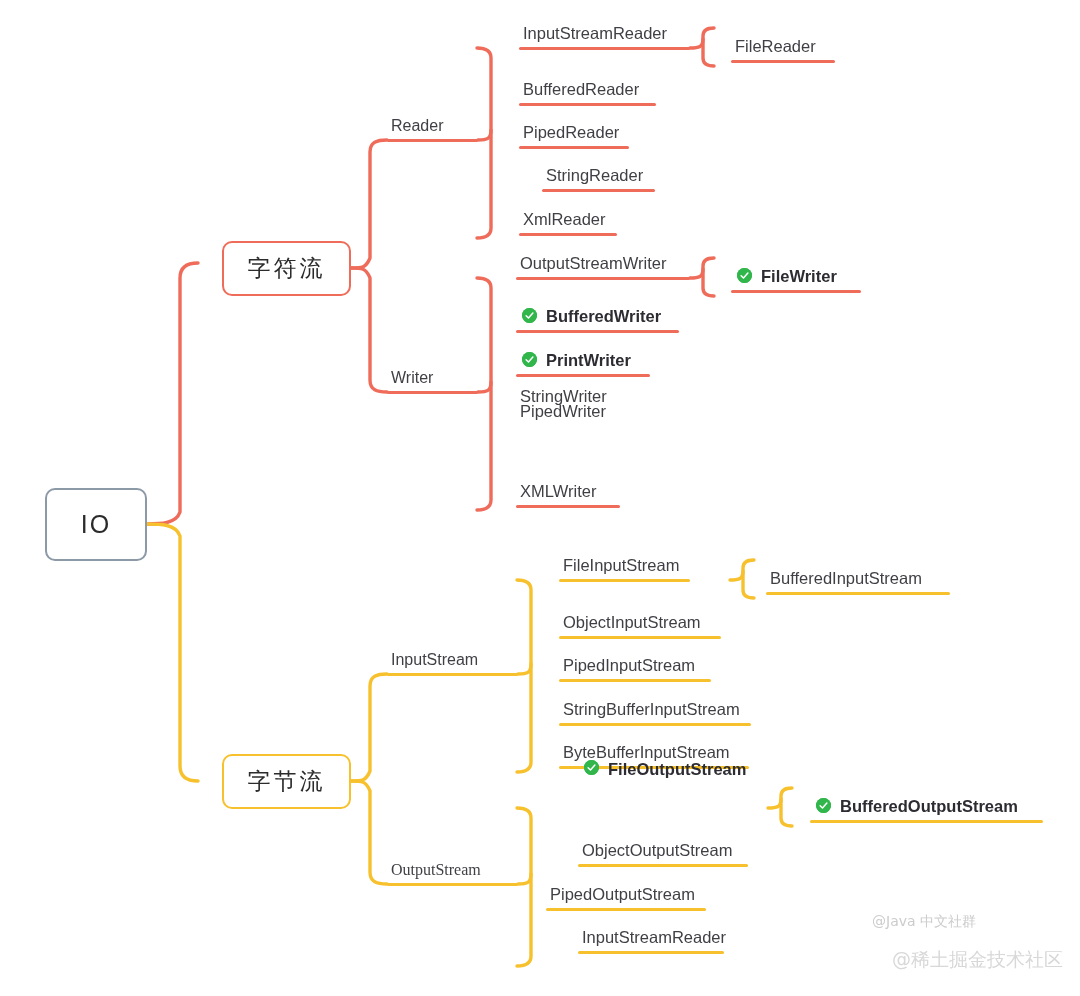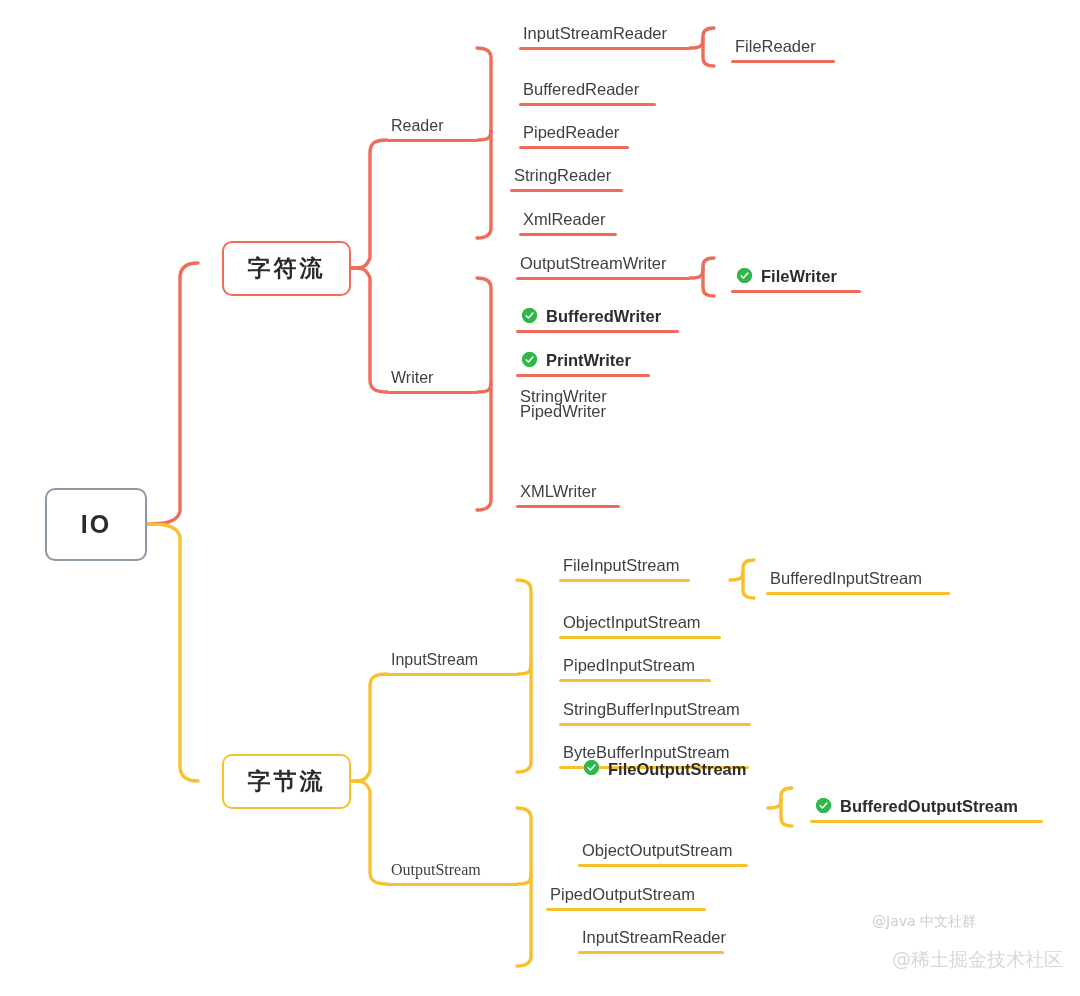--- a/index.html
+++ b/index.html
@@ -27,21 +27,21 @@
   }
 
   
   .node-box {
     position: absolute;
     display: flex;
     align-items: center;
     justify-content: center;
     background: #ffffff;
     border-radius: 10px;
-    font-weight: bold;
+    font-weight: normal;
     color: #2b2b2b;
     letter-spacing: 1px;
   }
   .node-box.root {
     border: 2.5px solid #8c99a6;
     font-size: 25px;
     letter-spacing: 2px;
   }
   .node-box.char-stream {
     border: 2.5px solid #ef6c5a;
@@ -186,21 +186,21 @@
   <div class="uline-node red" style="left:519px; top:76px; width:137px; height:30px;">
     <div class="uline-text">BufferedReader</div>
     <div class="uline-rule"></div>
   </div>
 
   <div class="uline-node red" style="left:519px; top:119px; width:110px; height:30px;">
     <div class="uline-text">PipedReader</div>
     <div class="uline-rule"></div>
   </div>
 
-  <div class="uline-node red" style="left:510px; top:162px; width:113px; height:30px;">
+  <div class="uline-node red" style="left:542px; top:162px; width:113px; height:30px;">
     <div class="uline-text">StringReader</div>
     <div class="uline-rule"></div>
   </div>
 
   <div class="uline-node red" style="left:519px; top:206px; width:98px; height:30px;">
     <div class="uline-text">XmlReader</div>
     <div class="uline-rule"></div>
   </div>
 
   <div class="uline-node red branch" style="left:387px; top:364px; width:91px; height:30px;">

